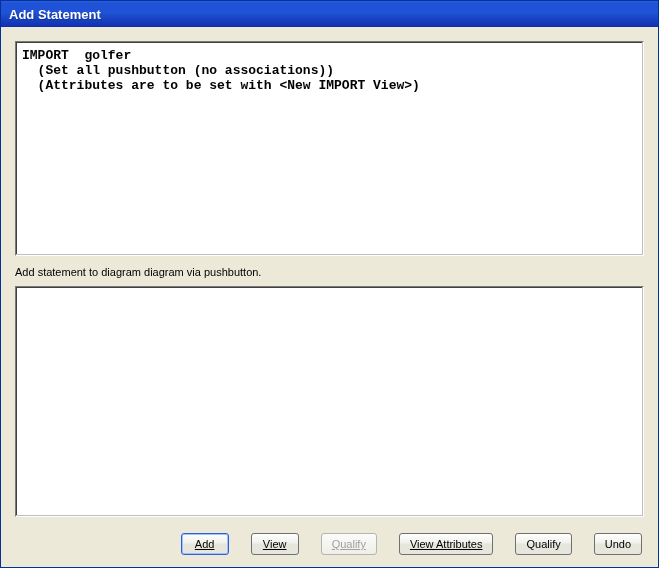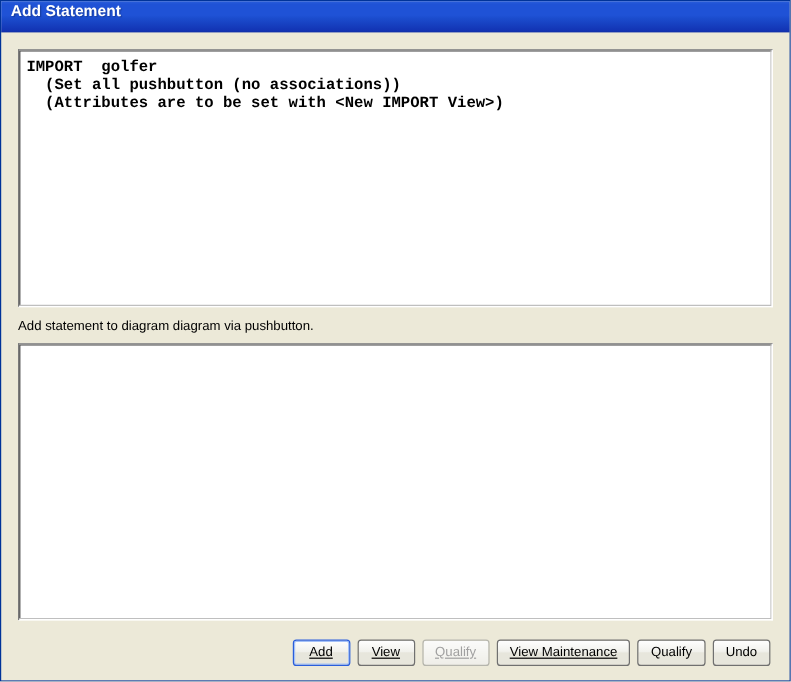--- a/index.html
+++ b/index.html
@@ -26,20 +26,21 @@
   .titlebar {
     height: 26px;
     background: linear-gradient(to bottom,
       #2a5edb 0%,
       #1f52d6 10%,
       #1f52d6 45%,
       #1b4ccd 55%,
       #1233b3 95%,
       #0f2ea3 100%);
     display: flex;
+    align-items: center;
     padding-left: 8px;
     box-sizing: border-box;
     color: #ffffff;
     font-weight: bold;
     font-size: 13px;
     text-shadow: 1px 1px 1px rgba(0,0,0,0.25);
   }
 
   .client {
     flex: 1 1 auto;
@@ -82,21 +83,21 @@
   .panel.bottom {
     flex: 1 1 auto;
   }
 
   .buttonbar {
     margin-top: 12px;
     height: 30px;
     display: flex;
     justify-content: flex-end;
     align-items: center;
-    gap: 6px;
+    gap: 22px;
     padding-right: 2px;
   }
 
   button.xp {
     font-family: "Tahoma", "Segoe UI", sans-serif;
     font-size: 11px;
     height: 22px;
     padding: 0 10px;
     background: linear-gradient(to bottom, #fefefe, #f1f1ec 45%, #e7e6dc 50%, #e7e6dc);
     border: 1px solid #707070;
@@ -145,19 +146,19 @@
     </div>
 
     <div class="hint">Add statement to diagram diagram via pushbutton.</div>
 
     <div class="panel bottom"></div>
 
     <div class="buttonbar">
       <button class="xp default">Add</button>
       <button class="xp underline">View</button>
       <button class="xp" disabled="">Qualify</button>
-      <button class="xp underline wide">View Maintenance</button>
+      <button class="xp underline wide">View Attributes</button>
       <button class="xp">Qualify</button>
       <button class="xp">Undo</button>
     </div>
 
   </div>
 </div>
 
 </body></html>

